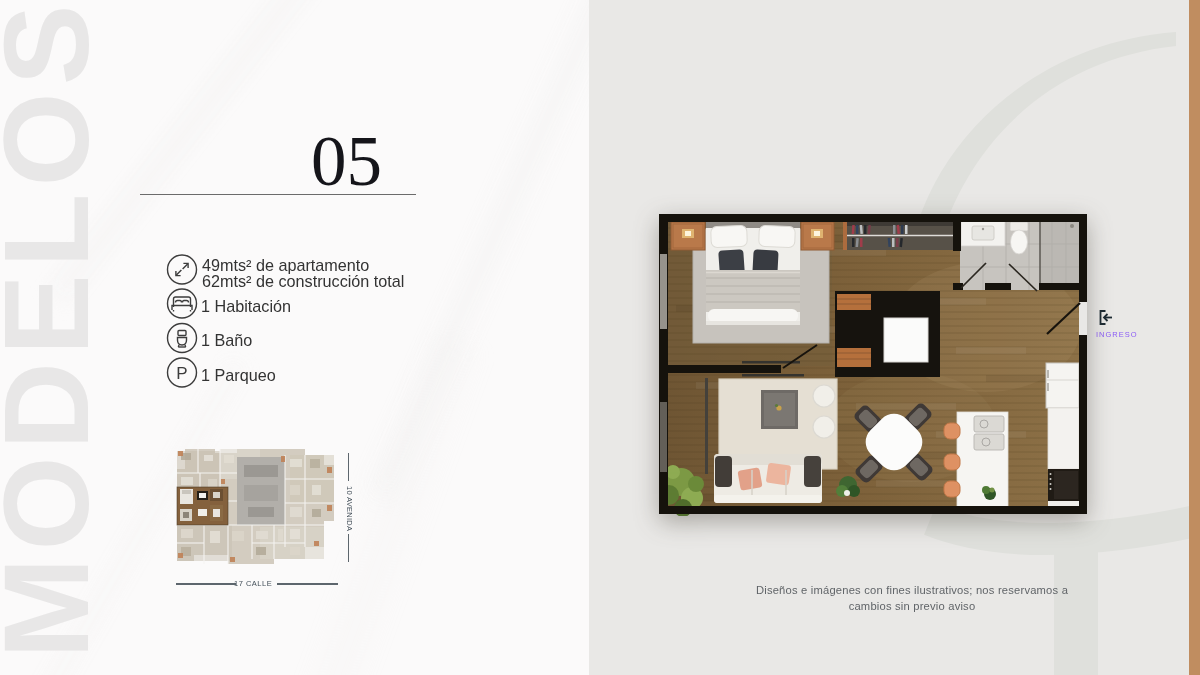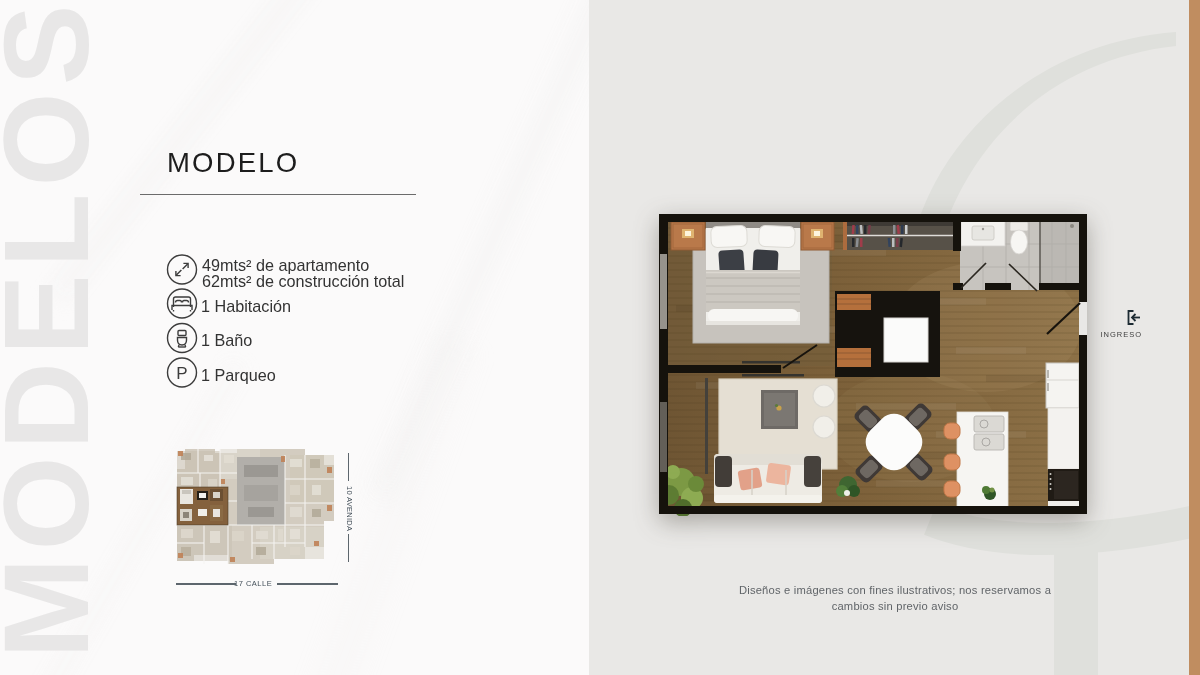--- a/index.html
+++ b/index.html
@@ -18,23 +18,23 @@
      transform:rotate(-90deg); transform-origin:50% 50%;
      font-size:121px; font-weight:bold; letter-spacing:7px; color:#e8e7e7; white-space:nowrap; }
 
   .tm { position:absolute; left:167px; top:149px; font-size:27.5px; letter-spacing:2.2px; color:#1d1d1d; line-height:1; }
   .tn { position:absolute; left:311px; top:126px; font-family:"Liberation Serif", serif; font-size:71px; color:#15151a; line-height:1; }
   .rule { position:absolute; left:140px; top:194px; width:276px; height:1px; background:#6b6b6b; }
 
   
   .right { position:absolute; left:589px; top:0; width:611px; height:675px; background:#e9e8e6; }
   .tan { position:absolute; left:1189px; top:0; width:11px; height:675px; background:#c08d60; }
-  .ingreso { position:absolute; left:1096px; top:309px; width:46px; text-align:right; color:#404040; }
+  .ingreso { position:absolute; left:1096px; top:309px; width:46px; text-align:left; color:#8b5cf6; }
   .ingreso .lbl { font-size:7.5px; letter-spacing:1px; margin-top:0px; }
-  .disc { position:absolute; left:615px; top:582px; width:560px; text-align:center; font-size:11.2px; line-height:1.43; color:#606468; letter-spacing:.2px; }
+  .disc { position:absolute; left:632px; top:582px; width:560px; text-align:center; font-size:11.2px; line-height:1.43; color:#606468; letter-spacing:.2px; }
 
   .smallplan { position:absolute; left:164px; top:443px; }
   .aven { position:absolute; left:353.5px; top:486px; transform:rotate(90deg); transform-origin:0 0;
           font-size:7.5px; letter-spacing:0.3px; color:#434f59; white-space:nowrap; }
   .calle { position:absolute; left:234px; top:579px; width:45px; text-align:left; font-size:7.5px; letter-spacing:0.5px; color:#434f59; }
   .lineV { position:absolute; width:1.3px; background:#5d666d; left:348px; }
   .lineH { position:absolute; height:1.5px; background:#5d666d; top:583px; }
 </style>
 </head>
 <body>
@@ -61,21 +61,21 @@
   <div class="disc">Diseños e imágenes con fines ilustrativos; nos reservamos a<br>cambios sin previo aviso</div>
 
   <div class="left">
     <div class="vein v1"></div>
       <div class="vein v2"></div>
       <div class="vein v3"></div>
       <div class="vein v4"></div>
     <div class="modelos">MODELOS</div>
   </div>
 
-  <div class="tm">MODELO</div>
+    <div class="tn">05</div>
   <div class="rule"></div>
 
   <svg style="position:absolute;left:164px;top:247px;" width="300" height="150" viewBox="0 0 300 150">
     <g fill="none" stroke="#3c3c3c" stroke-width="1.4">
       <circle cx="18" cy="22.5" r="14.5"></circle>
       <circle cx="18" cy="56.5" r="14.5"></circle>
       <circle cx="18" cy="91" r="14.5"></circle>
       <circle cx="18" cy="125.5" r="14.5"></circle>
 
       <line x1="18.6" y1="21.9" x2="23.6" y2="16.9"></line>

